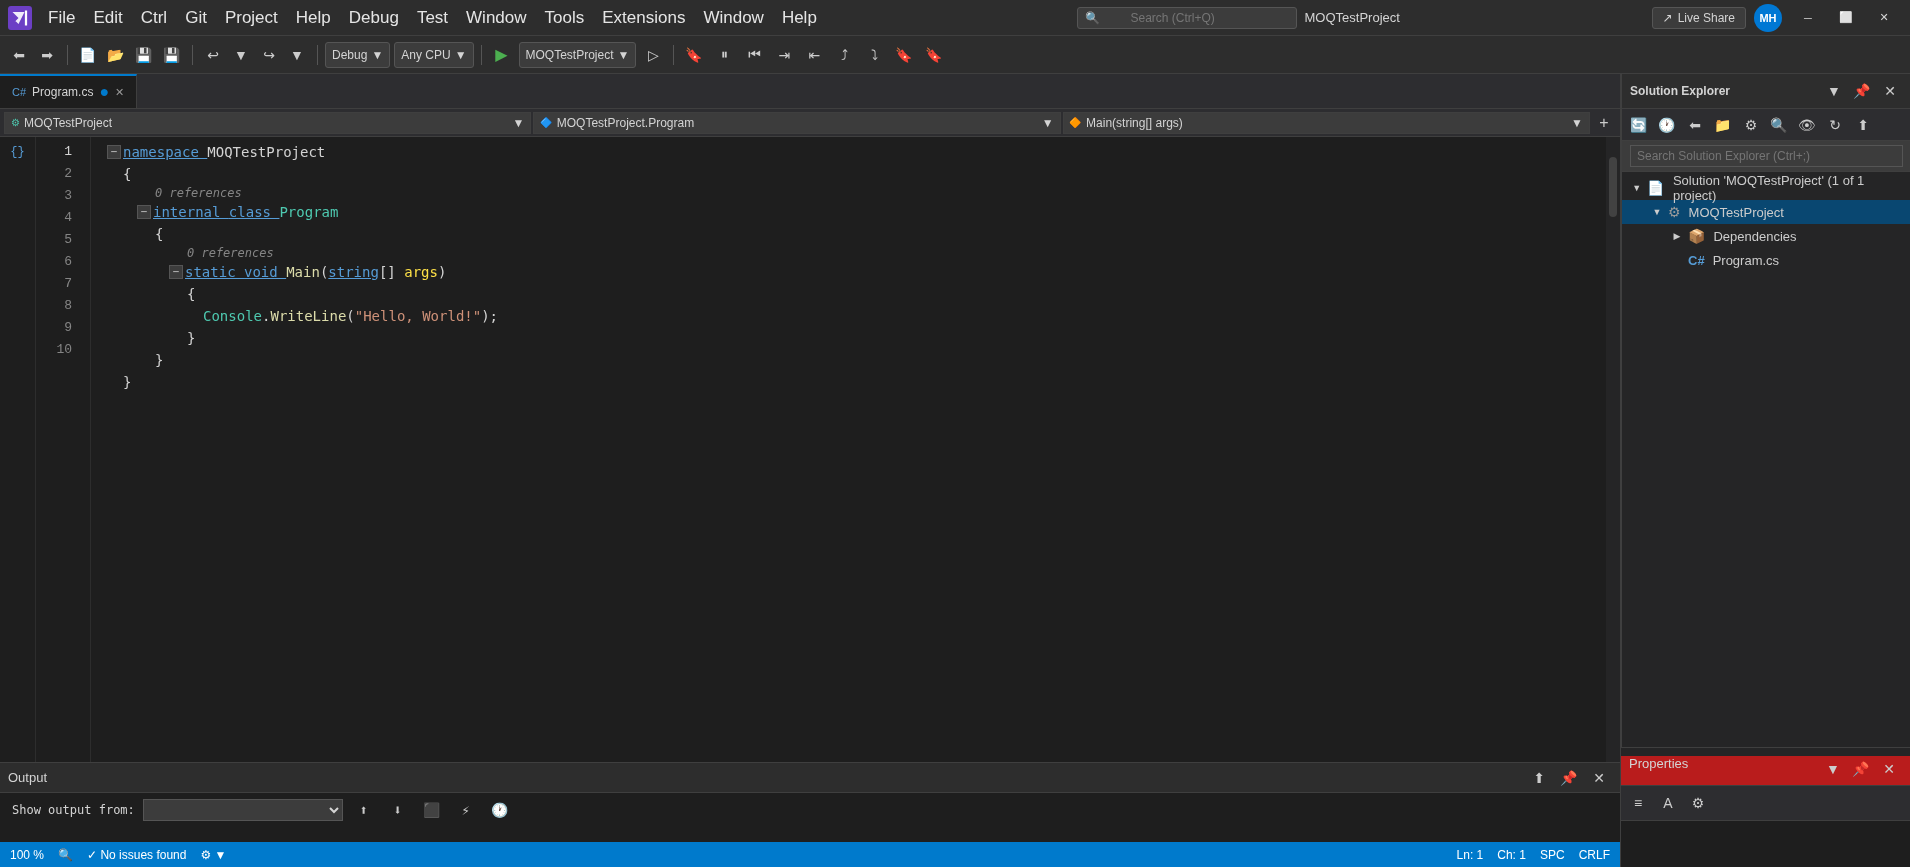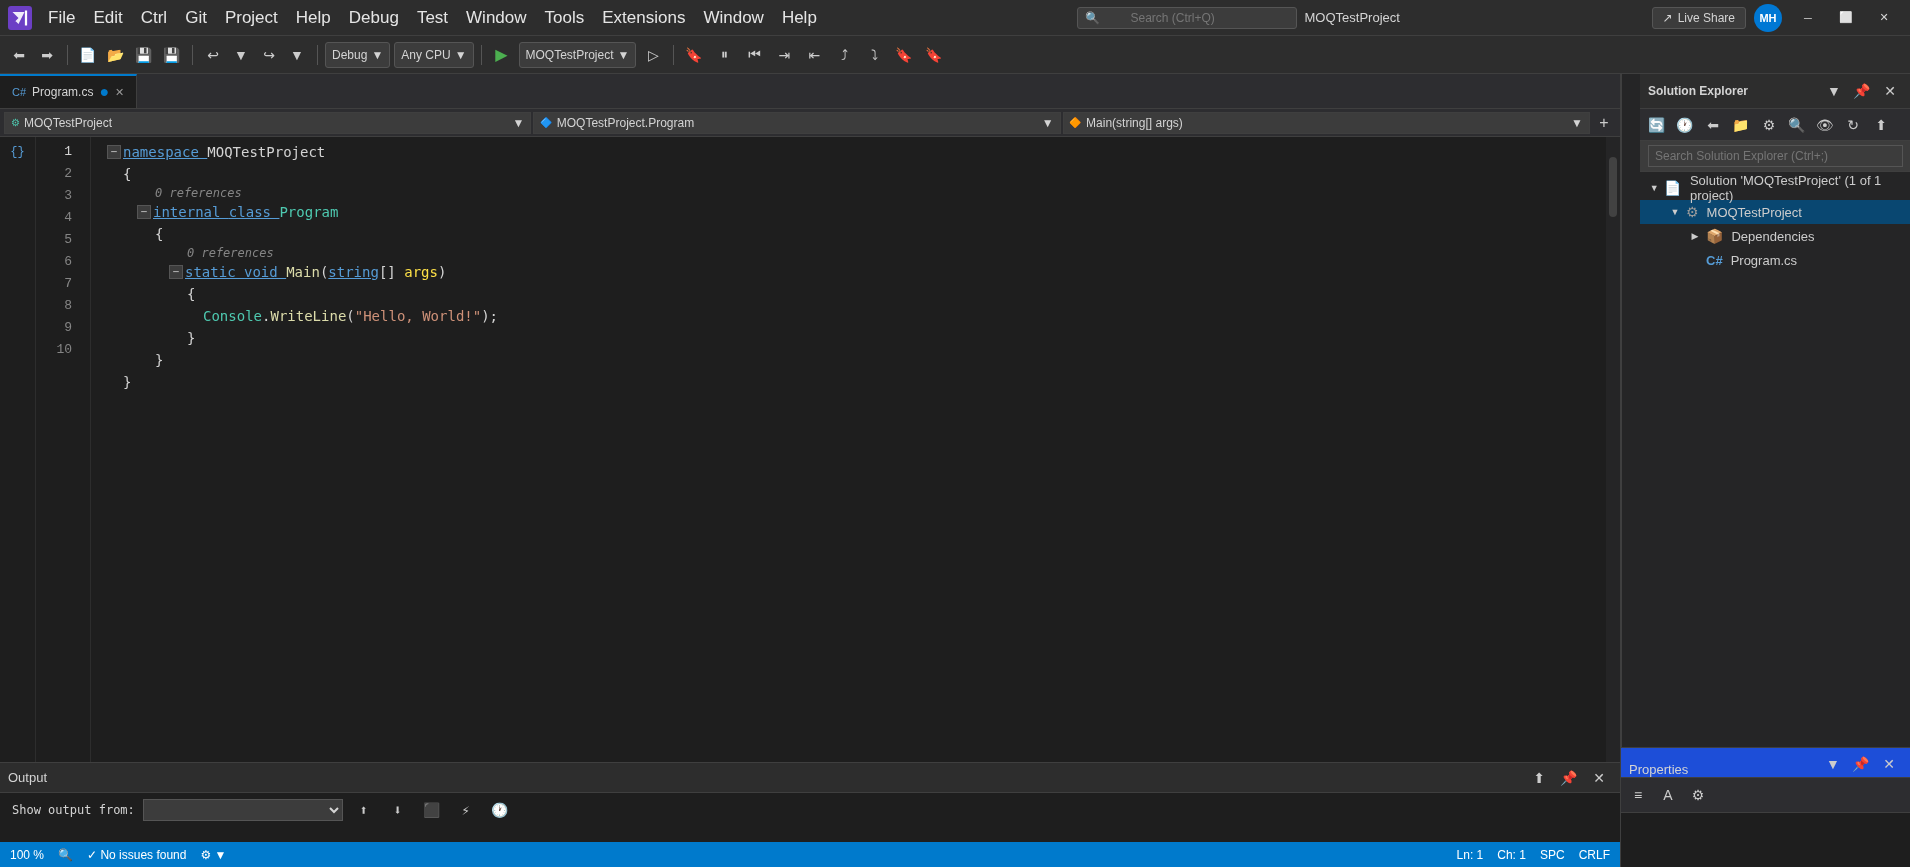--- a/index.html
+++ b/index.html
@@ -304,21 +304,20 @@
       font-style: italic;
     }
 
     
     #solution-explorer {
       width: 290px;
       background: #252526;
       display: flex;
       flex-direction: column;
       border-left: 1px solid #3f3f3f;
-      padding-left: 18px;
     }
     #se-header {
       background: #2d2d2d;
       height: 35px;
       display: flex;
       align-items: center;
       padding: 0 8px;
       justify-content: space-between;
       border-bottom: 1px solid #3f3f3f;
     }
@@ -379,27 +378,28 @@
 
     
     #properties-panel {
       background: #252526;
       border-top: 1px solid #3f3f3f;
       height: 120px;
       display: flex;
       flex-direction: column;
     }
     #prop-header {
-      background: #1d4ed8;
+      background: #b91c1c;
       height: 30px;
       display: flex;
-      align-items: flex-end;
+      align-items: flex-start;
       padding: 0 8px;
       justify-content: space-between;
       border-bottom: 1px solid #3f3f3f;
+      margin-top: 8px;
     }
     #prop-toolbar {
       display: flex;
       align-items: center;
       gap: 2px;
     }
 
     
     #status-bar {
       background: #007acc;

